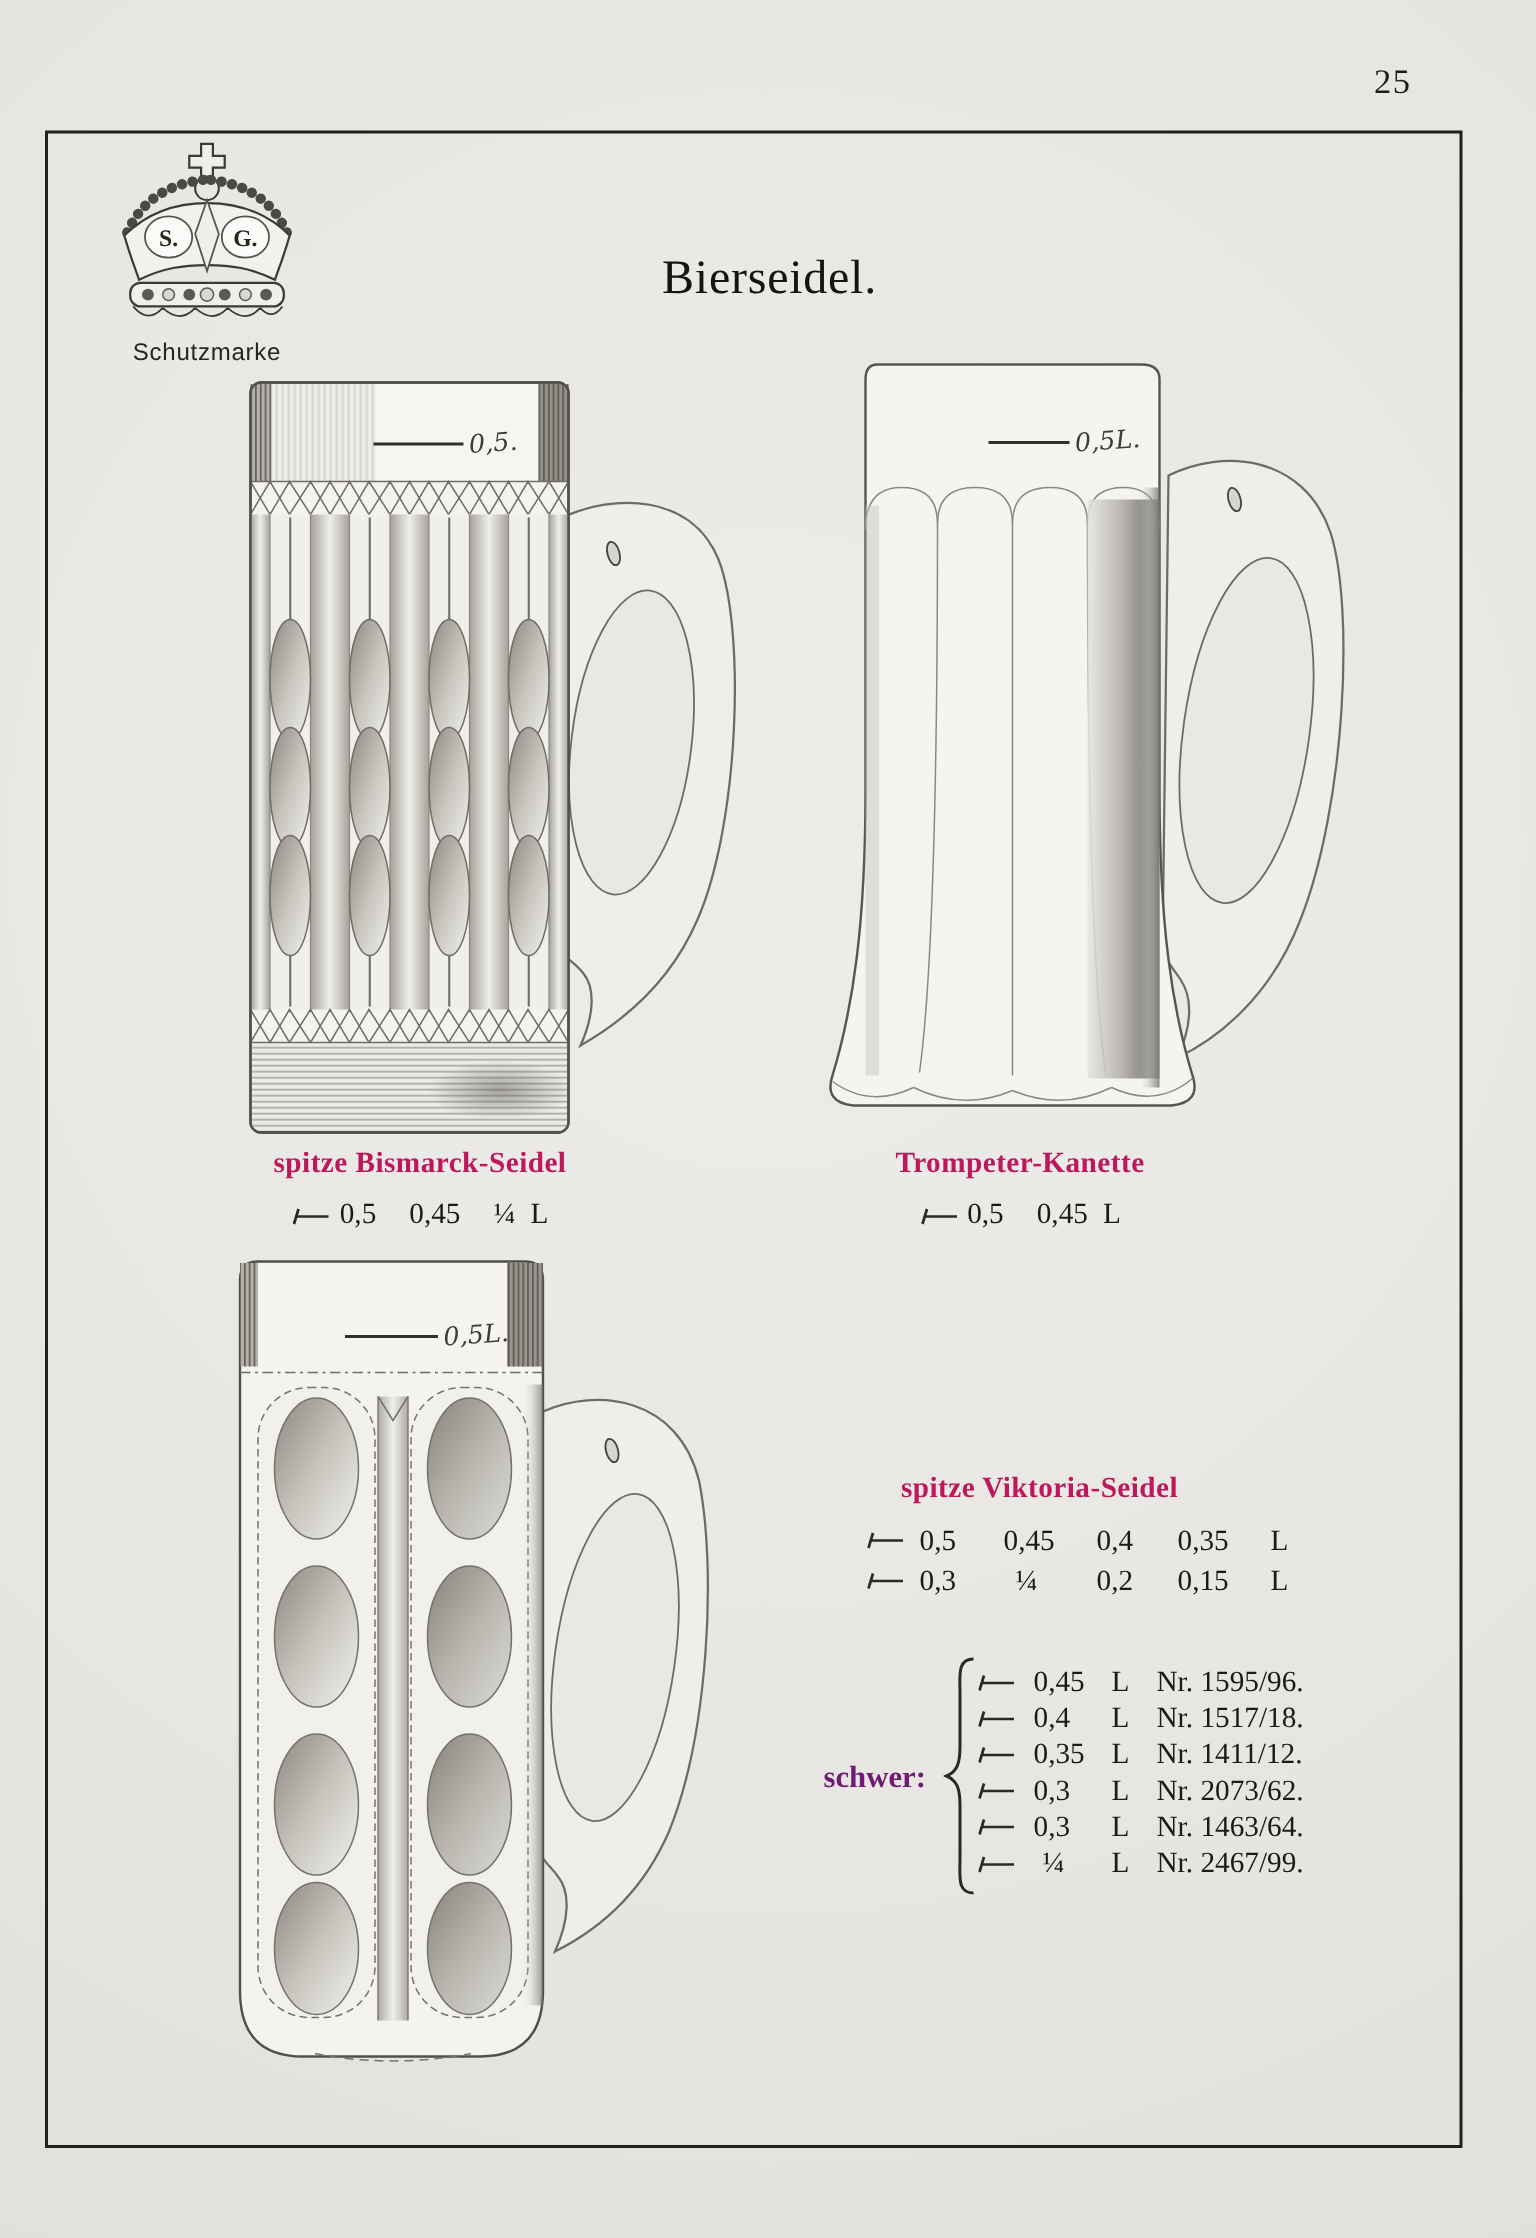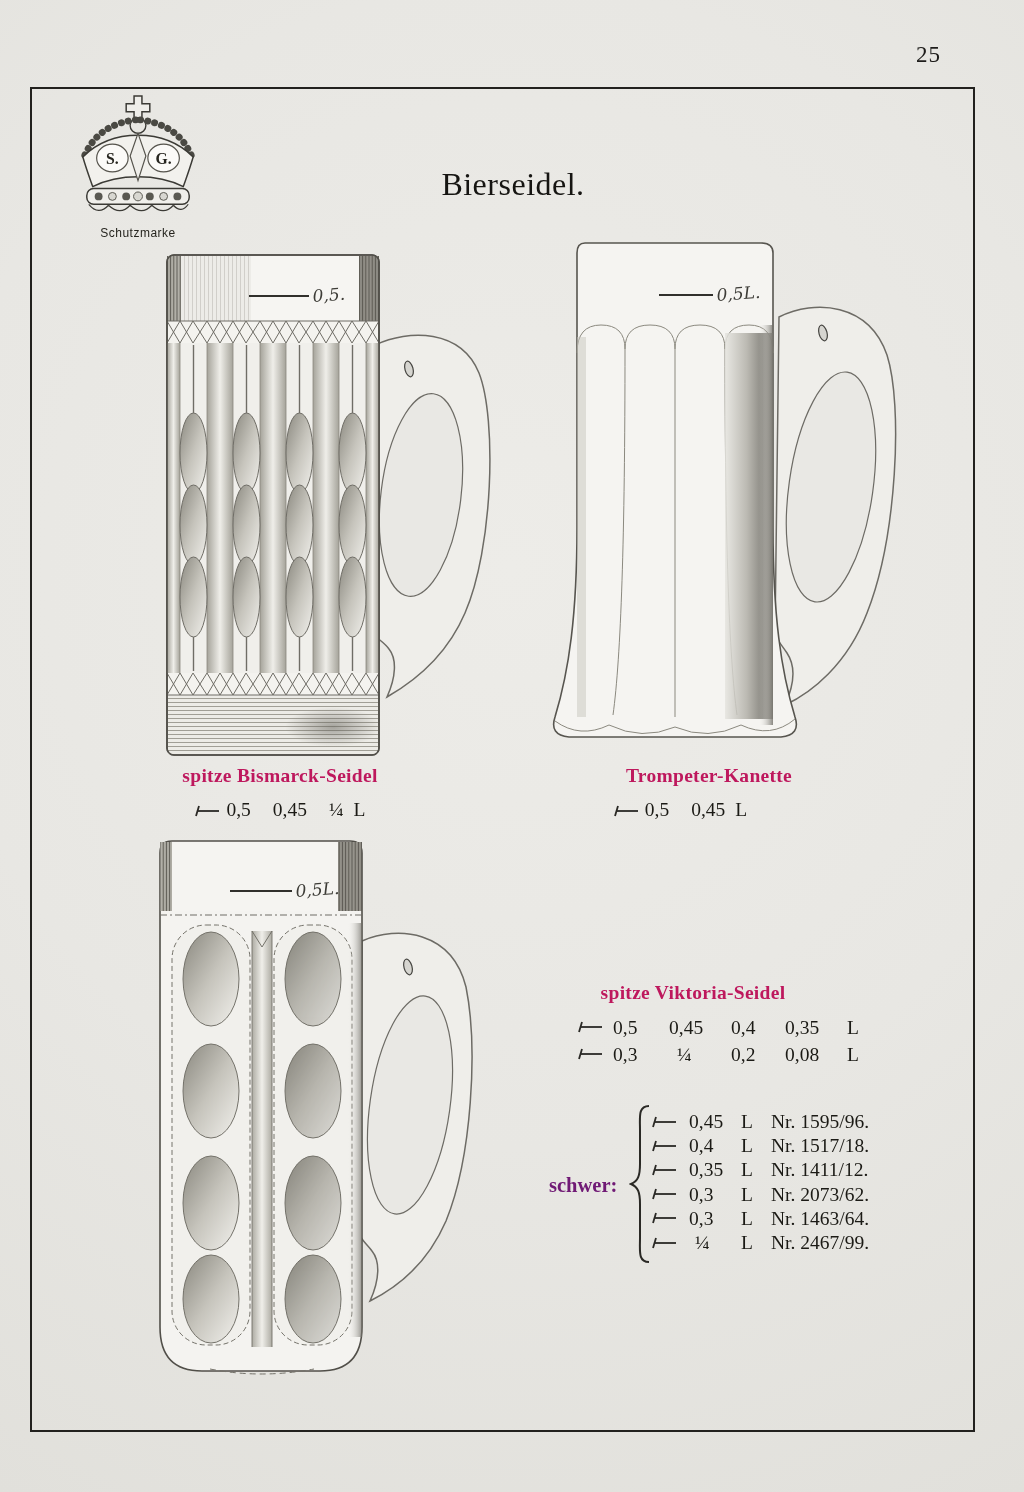--- a/index.html
+++ b/index.html
@@ -5,21 +5,21 @@
   html,body{margin:0;padding:0;}
   body{
     width:1024px;height:1492px;position:relative;overflow:hidden;
     background:#e9e8e4;
     background-image:radial-gradient(circle at 50% 38%, #edece8 0%, #e8e7e3 55%, #e1e0db 100%);
     font-family:"Liberation Serif", serif;color:#1d1c1a;
   }
   .page-number{position:absolute;left:916px;top:42px;font-size:23px;letter-spacing:1px;}
   .frame{position:absolute;left:30px;top:87px;width:941px;height:1341px;border:2px solid #22211e;}
   .trademark{position:absolute;left:64px;top:94px;width:148px;text-align:center;}
-  .trademark-label{font-family:"Liberation Sans", sans-serif;font-size:12px;color:#26251f;margin-top:0px;letter-spacing:0.5px;}
+  .trademark-label{font-family:"Liberation Sans", sans-serif;font-size:16px;color:#26251f;margin-top:0px;letter-spacing:0.5px;}
   .title{position:absolute;left:372px;top:166px;width:282px;text-align:center;font-size:32px;font-weight:400;margin:0;letter-spacing:0.5px;color:#161512;}
   .mug{position:absolute;}
   .caption{position:absolute;text-align:center;font-weight:bold;font-size:19.5px;letter-spacing:0.3px;color:#be185d;}
   .sizes-line{position:absolute;font-size:19.5px;display:flex;align-items:center;justify-content:center;color:#1b1a15;}
   .sizes-line .num{margin-right:22px;}
   .sizes-line .num.tight{margin-right:10px;}
   .sizes-line .micon{margin-right:6px;position:relative;top:1px;}
   .vik-rows{position:absolute;left:577px;top:1014px;font-size:19.5px;color:#1b1a15;}
   .vik-row{display:grid;grid-template-columns:36px 56px 62px 54px 62px 20px;align-items:center;height:27px;}
   .schwer-label{position:absolute;left:549px;top:1174px;font-weight:bold;font-size:20.5px;color:#701a75;}
@@ -252,21 +252,21 @@
   <svg class="micon" width="26" height="13" viewBox="0 0 26 13">
       <line x1="5" y1="1" x2="2" y2="11" stroke="#2a2925" stroke-width="1.8"></line>
       <line x1="3.5" y1="6" x2="25" y2="6" stroke="#2a2925" stroke-width="1.8"></line>
     </svg>
   <span class="num">0,5</span>
   <span class="num">0,45</span>
   <span class="num tight">¼</span>
   <span>L</span>
 </div>
 
-<div class="caption" style="left:549px;top:765px;width:320px">Trompeter-Kanette</div>
+<div class="caption" style="left:520px;top:765px;width:320px">Trompeter-Kanette</div>
 <div class="sizes-line" style="left:520px;top:799px;width:320px">
   <svg class="micon" width="26" height="13" viewBox="0 0 26 13">
       <line x1="5" y1="1" x2="2" y2="11" stroke="#2a2925" stroke-width="1.8"></line>
       <line x1="3.5" y1="6" x2="25" y2="6" stroke="#2a2925" stroke-width="1.8"></line>
     </svg>
   <span class="num">0,5</span>
   <span class="num tight">0,45</span>
   <span>L</span>
 </div>
 
@@ -284,21 +284,21 @@
     <span>L</span>
   </div>
   <div class="vik-row">
     <svg width="26" height="13" viewBox="0 0 26 13">
         <line x1="5" y1="1" x2="2" y2="11" stroke="#2a2925" stroke-width="1.8"></line>
         <line x1="3.5" y1="6" x2="25" y2="6" stroke="#2a2925" stroke-width="1.8"></line>
       </svg>
     <span>0,3</span>
     <span style="padding-left:8px">¼</span>
     <span>0,2</span>
-    <span>0,08</span>
+    <span>0,15</span>
     <span>L</span>
   </div>
 </div>
 
 <div class="schwer-label">schwer:</div>
 <svg class="brace" width="24" height="160" viewBox="0 0 24 160">
   <path d="M20 2 C9 2 11 13 11 26 L11 60 C11 72 9 77 2 80 C9 83 11 88 11 100 L11 134 C11 147 9 158 20 158" fill="none" stroke="#2a2925" stroke-width="2"></path>
 </svg>
 <div class="schwer-list">
   <div class="schwer-row">

